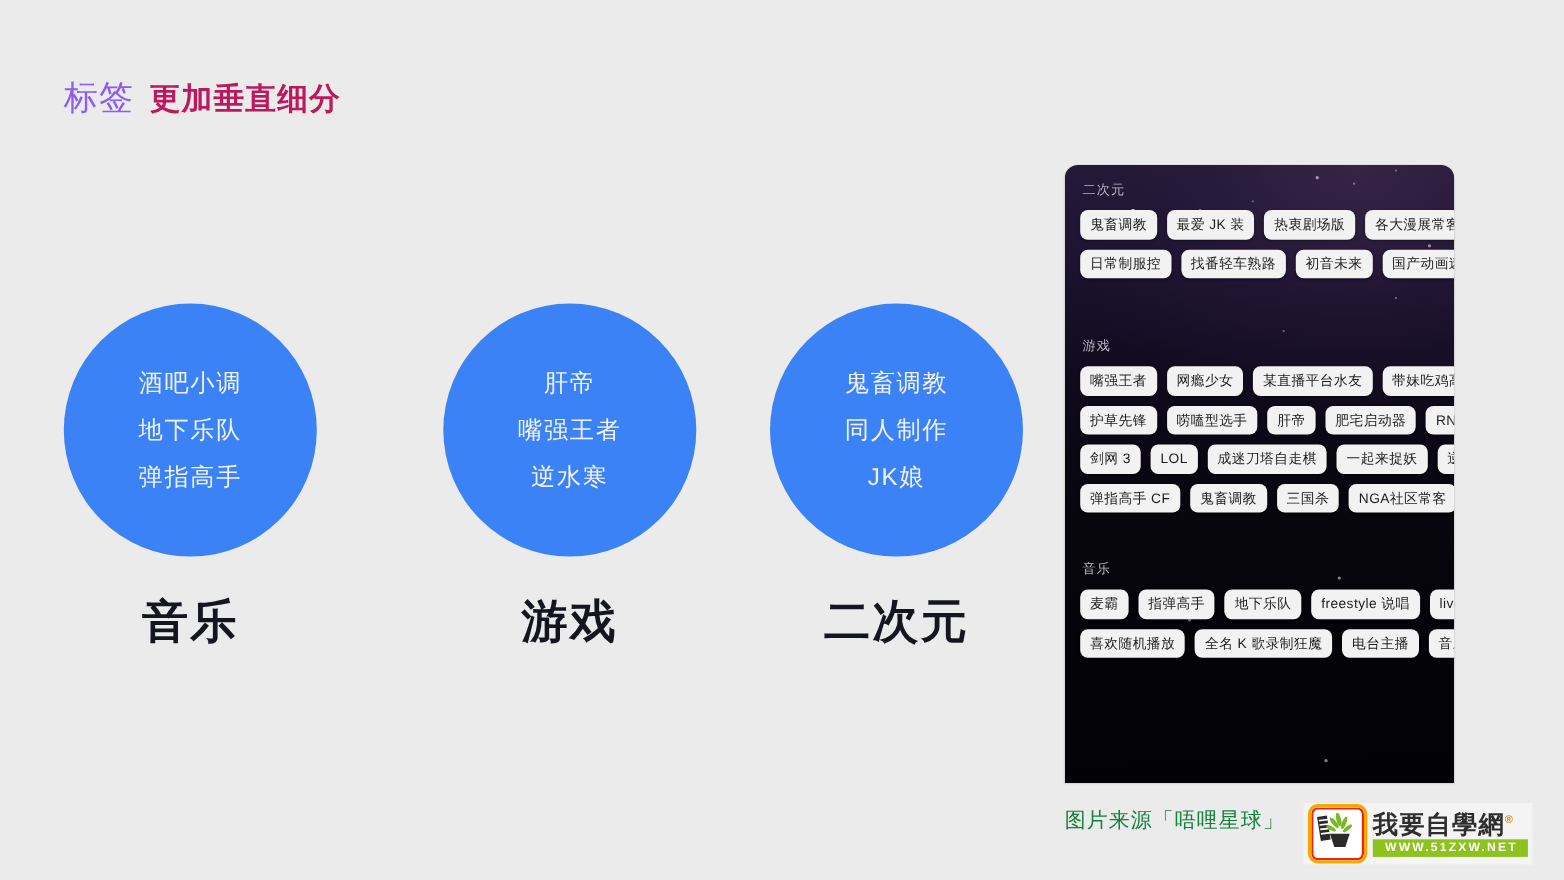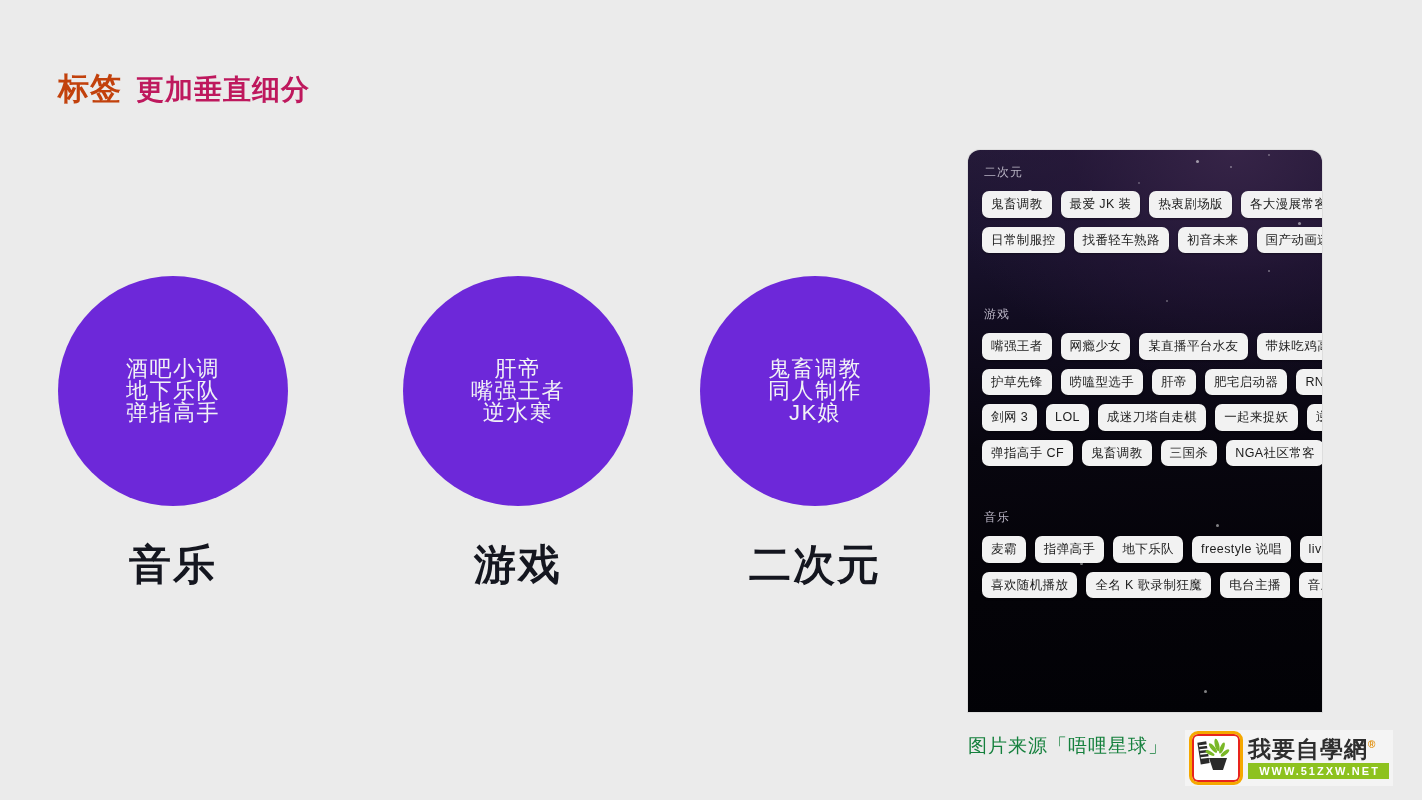--- a/index.html
+++ b/index.html
@@ -20,22 +20,22 @@
     position: absolute;
     left: 58px;
     top: 68px;
     display: flex;
     align-items: baseline;
     gap: 14px;
     white-space: nowrap;
   }
   .heading-kicker {
     font-size: 31px;
-    color: #c2410c;
-    font-weight: 700;
+    color: #8b5cf6;
+    font-weight: 400;
     letter-spacing: 1px;
   }
   .heading-title {
     font-size: 28px;
     color: #be185d;
     font-weight: 700;
     letter-spacing: 1px;
     text-align: center;
   }
 
@@ -54,25 +54,26 @@
     text-align: center;
   }
   .circle-group.g0 { left: 0px; }
   .circle-group.g1 { left: 345px; }
   .circle-group.g2 { left: 642px; }
 
   .circle {
     width: 230px;
     height: 230px;
     border-radius: 50%;
-    background: #6d28d9;
+    background: #3b82f6;
     display: flex;
     flex-direction: column;
     align-items: center;
     justify-content: center;
+    gap: 21px;
   }
   .circle-line {
     color: #f1f2f6;
     font-size: 22px;
     font-weight: 400;
     letter-spacing: 1.5px;
     line-height: 1;
   }
   .circle-label {
     margin-top: 38px;

